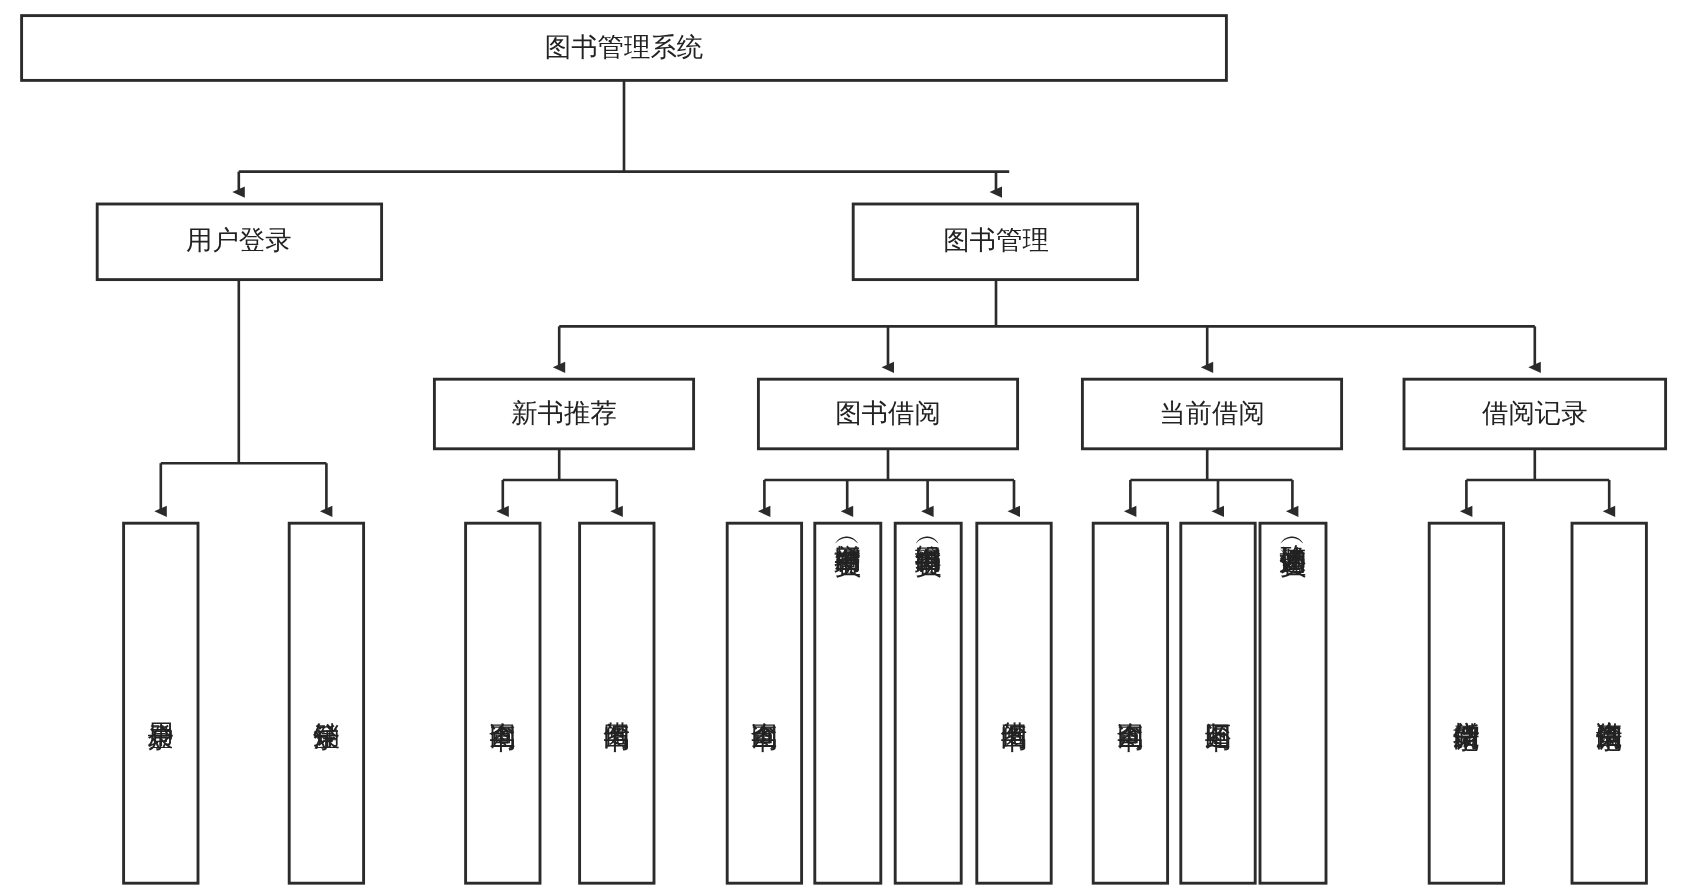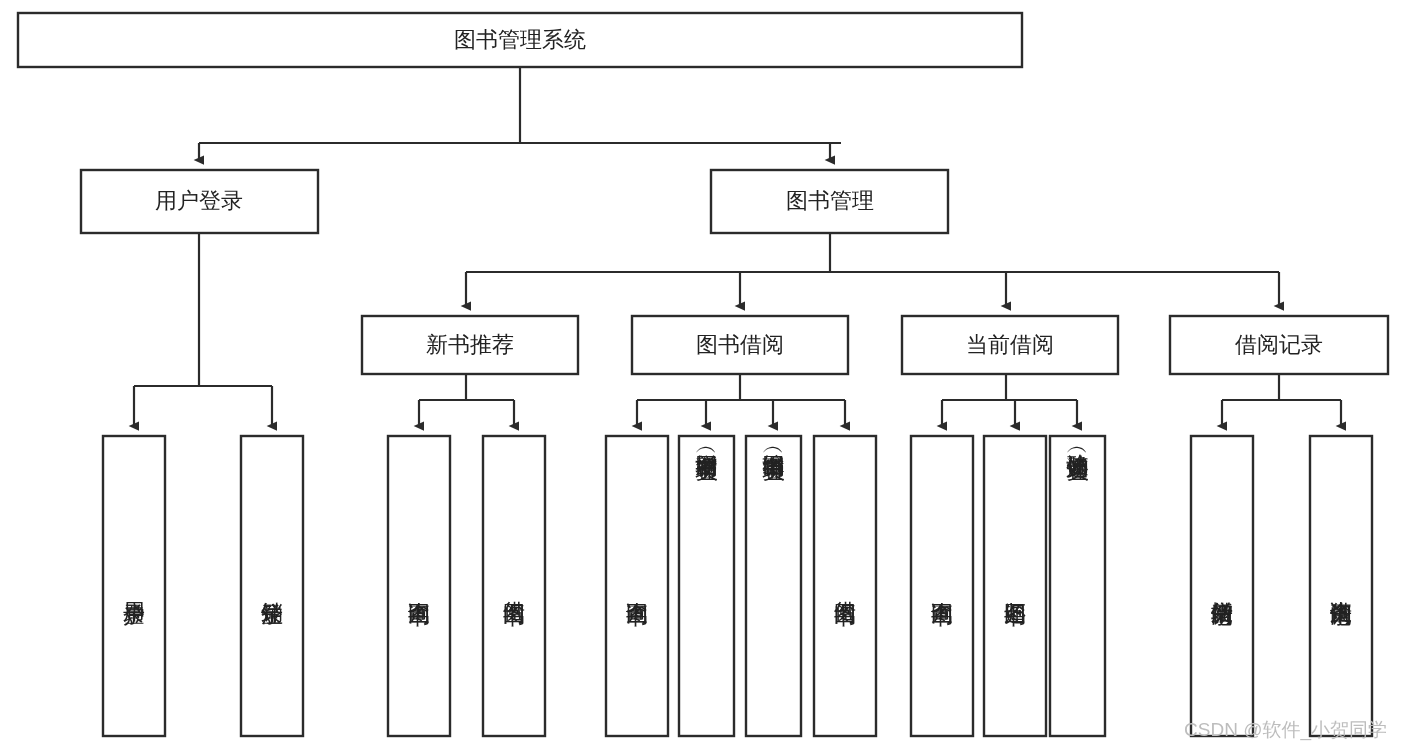--- a/index.html
+++ b/index.html
@@ -224,14 +224,13 @@
   <div class="vnode" style="left:1050px; top:436px;  width:55px;  height:300px; align-items:flex-start;">
     <span class="vnode-text">确认归还（管理员）</span>
   </div>
   <div class="vnode" style="left:1191px; top:436px;  width:62px;  height:300px;">
     <span class="vnode-text">新增借阅记录</span>
   </div>
   <div class="vnode" style="left:1310px; top:436px;  width:62px;  height:300px;">
     <span class="vnode-text">查询借阅记录</span>
   </div>
 
-  <div id="watermark">CSDN @软件_小贺同学</div>
 </div>
 
 </body></html>

